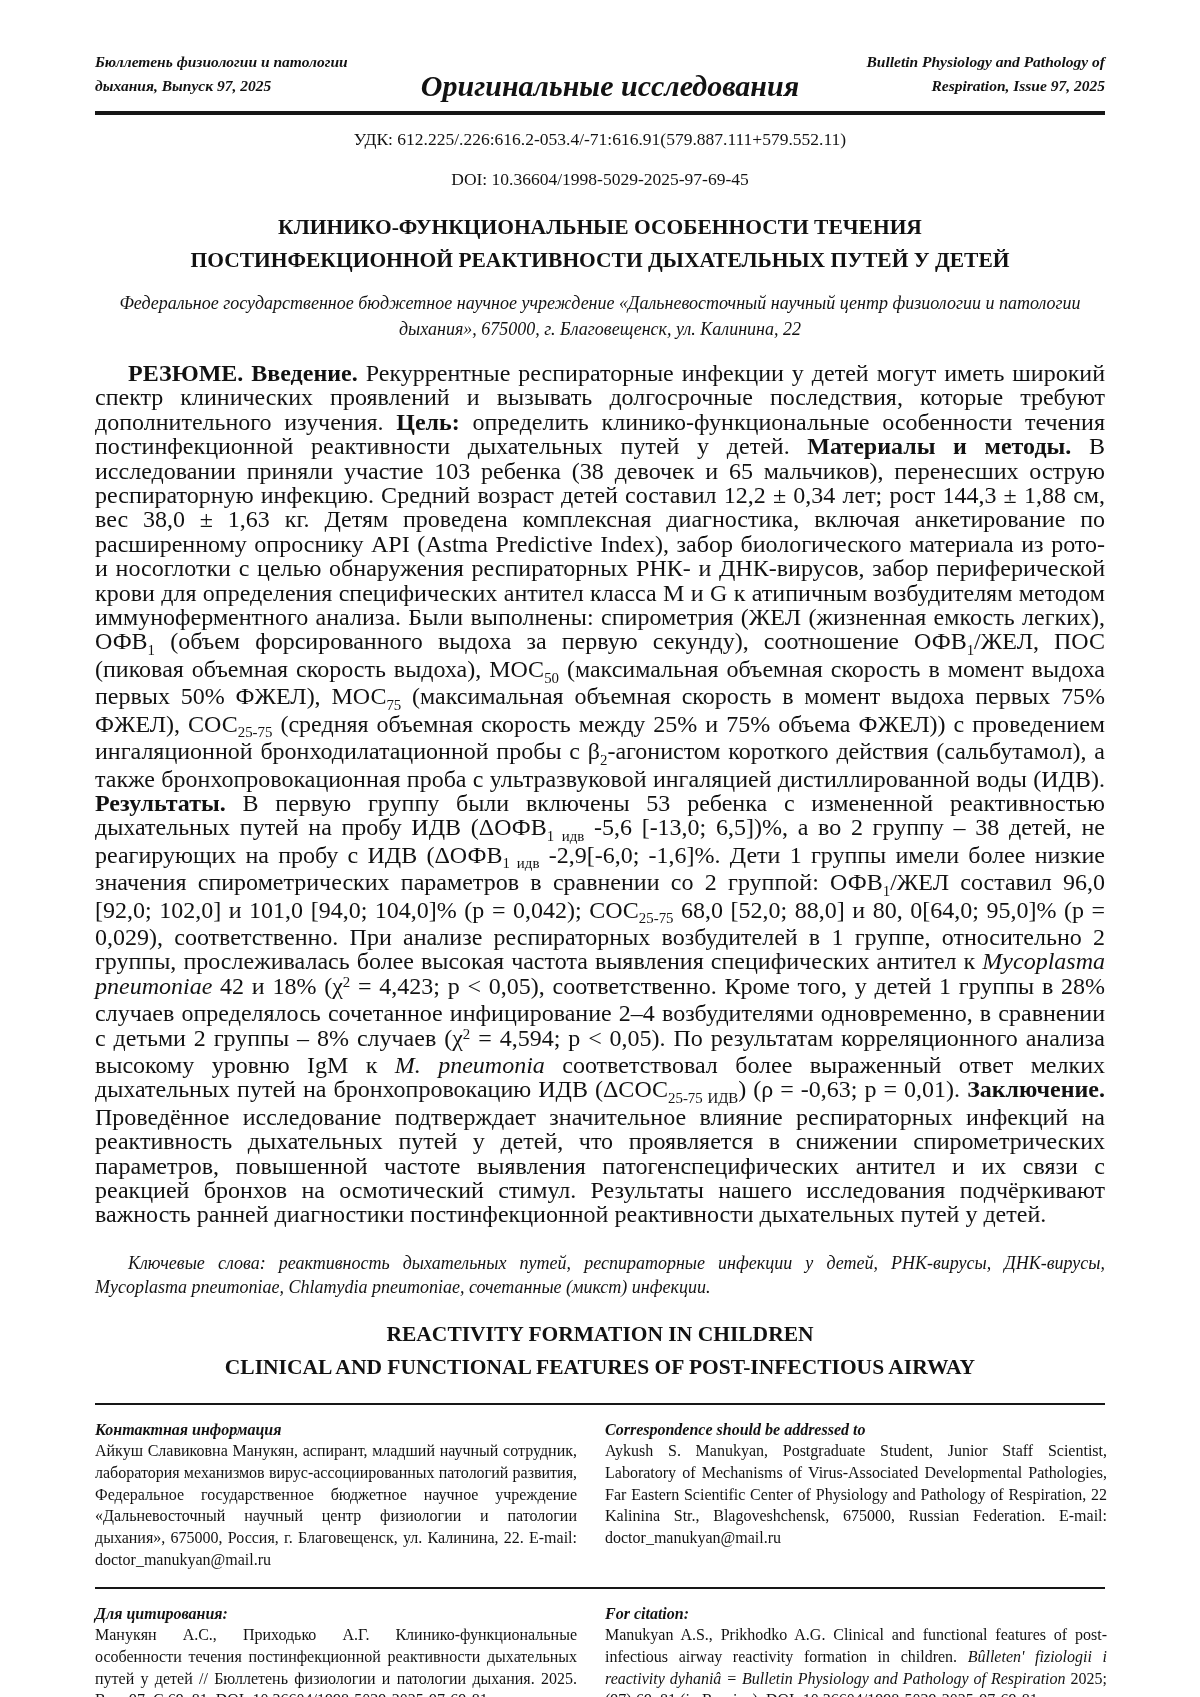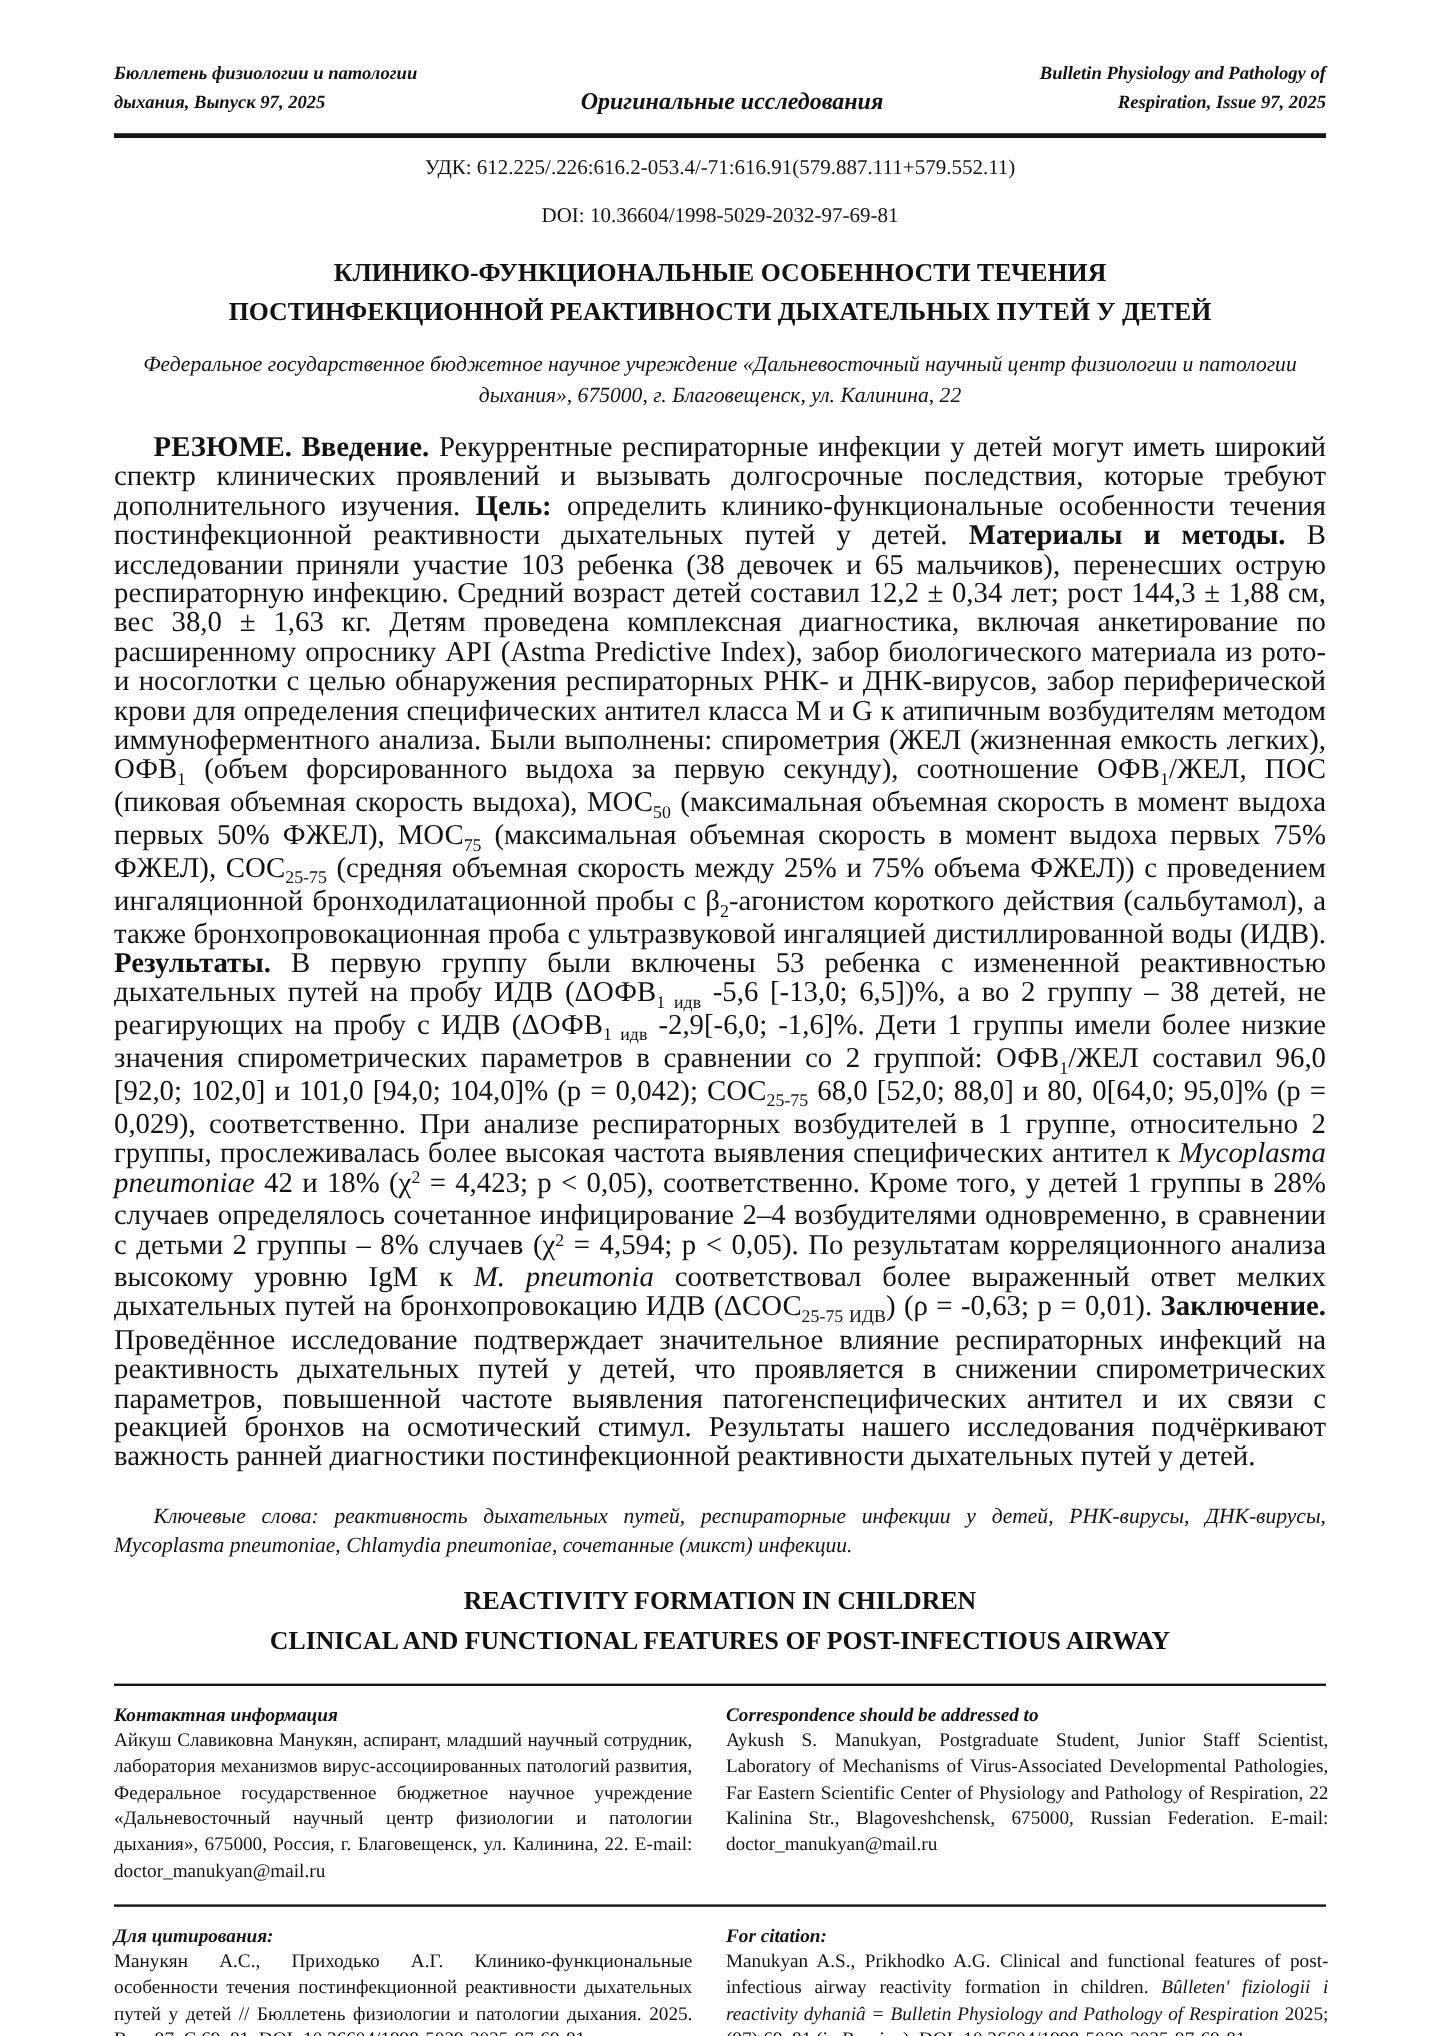--- a/index.html
+++ b/index.html
@@ -9,21 +9,21 @@
     color:#121212;
     -webkit-font-smoothing:antialiased;
   }
   .page{width:1010px;margin:0 auto;padding-top:50px;position:relative;}
 
   
   .hdr{display:flex;align-items:flex-end;}
   .hdr-side{font-size:15.5px;line-height:24px;font-weight:bold;font-style:italic;padding-bottom:8px;}
   .hdr-side.left{width:268px;text-align:left;}
   .hdr-side.right{width:248px;text-align:right;}
-  .hdr-center{text-align:center;font-weight:bold;font-style:italic;font-size:20px;line-height:41px;flex:1;}
+  .hdr-center{text-align:center;font-weight:bold;font-style:italic;font-size:30px;line-height:41px;flex:1;}
   .rule-thick{border:none;border-top:4px solid #161616;margin:5px 0 0 0;}
   .rule-thin{border:none;border-top:2px solid #161616;margin:0;}
 
   .udk{text-align:center;font-size:17.5px;margin-top:14px;}
   .doi{text-align:center;font-size:17.5px;margin-top:19px;}
 
   .title-ru{margin-top:21px;text-align:center;font-weight:bold;font-size:21.5px;line-height:33px;}
   .authors{margin-top:11px;text-align:center;font-weight:bold;font-size:19px;}
   .affil{margin-top:13px;text-align:center;font-style:italic;font-size:18px;line-height:26px;}
 
@@ -53,21 +53,21 @@
   <div class="hdr">
     <div class="hdr-side left">Бюллетень физиологии и патологии дыхания, Выпуск 97, 2025</div>
     <div class="hdr-center">
       <div>Оригинальные исследования</div>
     </div>
     <div class="hdr-side right">Bulletin Physiology and Pathology of Respiration, Issue 97, 2025</div>
   </div>
   <hr class="rule-thick">
 
   <div class="udk">УДК: 612.225/.226:616.2-053.4/-71:616.91(579.887.111+579.552.11)</div>
-  <div class="doi">DOI: 10.36604/1998-5029-2032-97-69-81</div>
+  <div class="doi">DOI: 10.36604/1998-5029-2025-97-69-45</div>
 
   <div class="title-ru">
     <div>КЛИНИКО-ФУНКЦИОНАЛЬНЫЕ ОСОБЕННОСТИ ТЕЧЕНИЯ</div>
     <div>ПОСТИНФЕКЦИОННОЙ РЕАКТИВНОСТИ ДЫХАТЕЛЬНЫХ ПУТЕЙ У ДЕТЕЙ</div>
   </div>
 
 
   <div class="affil">Федеральное государственное бюджетное научное учреждение «Дальневосточный научный центр физиологии и патологии дыхания», 675000, г. Благовещенск, ул. Калинина, 22</div>
 
   <p class="abstract"><span class="seg-b">РЕЗЮМЕ. Введение. </span><span>Рекуррентные респираторные инфекции у детей могут иметь широкий спектр клинических проявлений и вызывать долгосрочные последствия, которые требуют дополнительного изучения. </span><span class="seg-b">Цель:</span><span> определить клинико-функциональные особенности течения постинфекционной реактивности дыхательных путей у детей. </span><span class="seg-b">Материалы и методы.</span><span> В исследовании приняли участие 103 ребенка (38 девочек и 65 мальчиков), перенесших острую респираторную инфекцию. Средний возраст детей составил 12,2 ± 0,34 лет; рост 144,3 ± 1,88 см, вес 38,0 ± 1,63 кг. Детям проведена комплексная диагностика, включая анкетирование по расширенному опроснику API (Astma Predictive Index), забор биологического материала из рото- и носоглотки с целью обнаружения респираторных РНК- и ДНК-вирусов, забор периферической крови для определения специфических антител класса M и G к атипичным возбудителям методом иммуноферментного анализа. Были выполнены: спирометрия (ЖЕЛ (жизненная емкость легких), ОФВ</span><span class="seg-sub">1</span><span> (объем форсированного выдоха за первую секунду), соотношение ОФВ</span><span class="seg-sub">1</span><span>/ЖЕЛ, ПОС (пиковая объемная скорость выдоха), МОС</span><span class="seg-sub">50</span><span> (максимальная объемная скорость в момент выдоха первых 50% ФЖЕЛ), МОС</span><span class="seg-sub">75</span><span> (максимальная объемная скорость в момент выдоха первых 75% ФЖЕЛ), СОС</span><span class="seg-sub">25-75</span><span> (средняя объемная скорость между 25% и 75% объема ФЖЕЛ)) с проведением ингаляционной бронходилатационной пробы с β</span><span class="seg-sub">2</span><span>-агонистом короткого действия (сальбутамол), а также бронхопровокационная проба с ультразвуковой ингаляцией дистиллированной воды (ИДВ). </span><span class="seg-b">Результаты.</span><span> В первую группу были включены 53 ребенка с измененной реактивностью дыхательных путей на пробу ИДВ (ΔОФВ</span><span class="seg-sub">1 идв</span><span> -5,6 [-13,0; 6,5])%, а во 2 группу – 38 детей, не реагирующих на пробу с ИДВ (ΔОФВ</span><span class="seg-sub">1 идв</span><span> -2,9[-6,0; -1,6]%. Дети 1 группы имели более низкие значения спирометрических параметров в сравнении со 2 группой: ОФВ</span><span class="seg-sub">1</span><span>/ЖЕЛ составил 96,0 [92,0; 102,0] и 101,0 [94,0; 104,0]% (р = 0,042); СОС</span><span class="seg-sub">25-75</span><span> 68,0 [52,0; 88,0] и 80, 0[64,0; 95,0]% (р = 0,029), соответственно. При анализе респираторных возбудителей в 1 группе, относительно 2 группы, прослеживалась более высокая частота выявления специфических антител к </span><span class="seg-i">Mycoplasma pneumoniae</span><span> 42 и 18% (χ</span><span class="seg-sup">2</span><span> = 4,423; p &lt; 0,05), соответственно. Кроме того, у детей 1 группы в 28% случаев определялось сочетанное инфицирование 2–4 возбудителями одновременно, в сравнении с детьми 2 группы – 8% случаев (χ</span><span class="seg-sup">2</span><span> = 4,594; p &lt; 0,05). По результатам корреляционного анализа высокому уровню IgM к </span><span class="seg-i">M. pneumonia</span><span> соответствовал более выраженный ответ мелких дыхательных путей на бронхопровокацию ИДВ (ΔСОС</span><span class="seg-sub">25-75 ИДВ</span><span>) (ρ = -0,63; p = 0,01). </span><span class="seg-b">Заключение.</span><span> Проведённое исследование подтверждает значительное влияние респираторных инфекций на реактивность дыхательных путей у детей, что проявляется в снижении спирометрических параметров, повышенной частоте выявления патогенспецифических антител и их связи с реакцией бронхов на осмотический стимул. Результаты нашего исследования подчёркивают важность ранней диагностики постинфекционной реактивности дыхательных путей у детей.</span></p>

